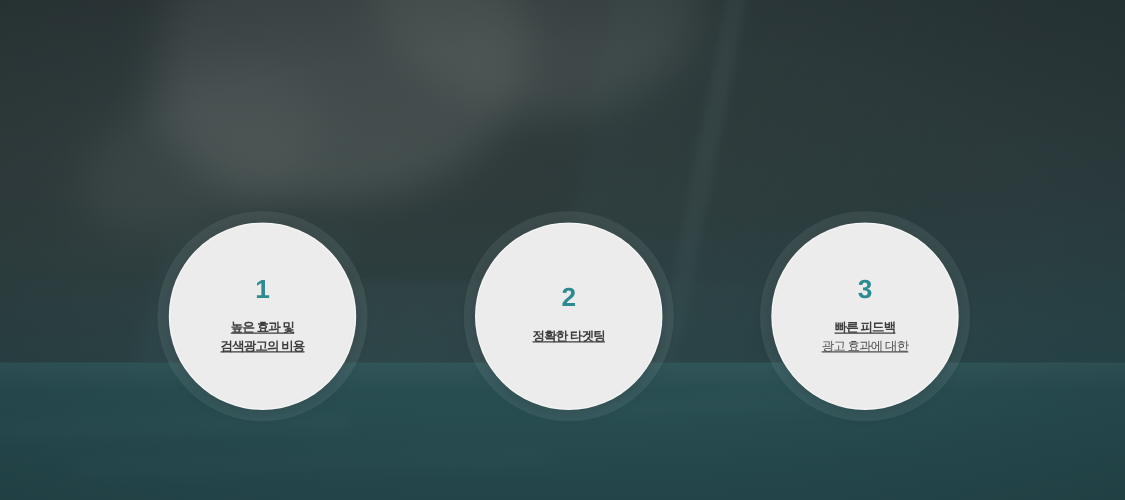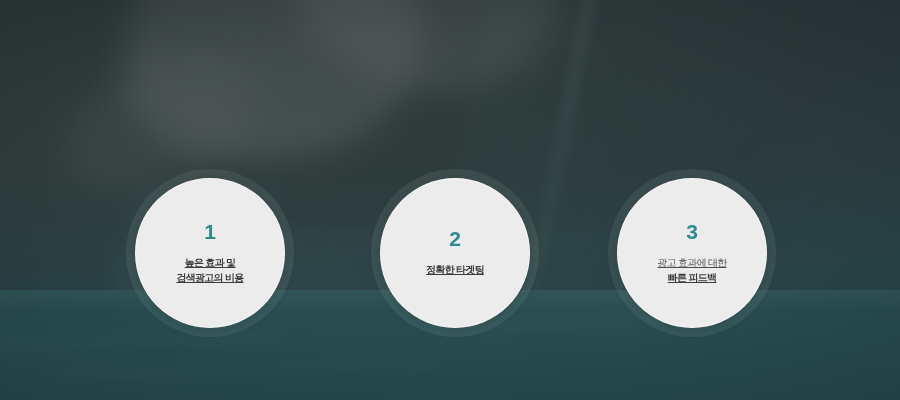--- a/index.html
+++ b/index.html
@@ -234,18 +234,18 @@
       <div class="circle-line bold">검색광고의 비용</div>
     </div>
 
     <div class="circle circle-2">
       <div class="circle-num">2</div>
       <div class="circle-line bold">정확한 타겟팅</div>
     </div>
 
     <div class="circle circle-3">
       <div class="circle-num">3</div>
+      <div class="circle-line bold">빠른 피드백</div>
       <div class="circle-line reg">광고 효과에 대한</div>
-      <div class="circle-line bold">빠른 피드백</div>
     </div>
 
   </div>
 </div>
 
 </body></html>

